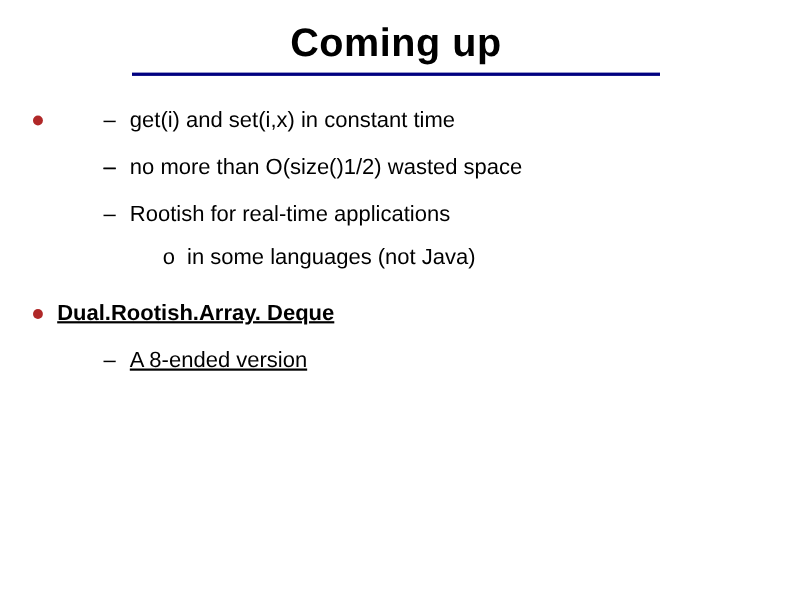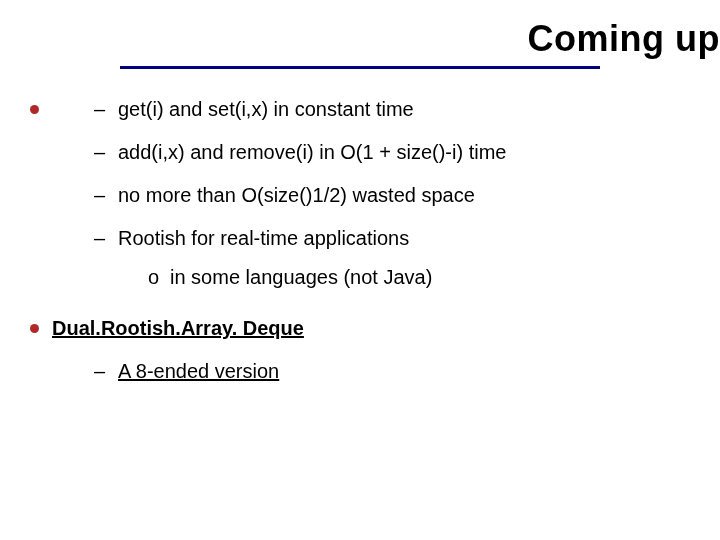--- a/index.html
+++ b/index.html
@@ -12,21 +12,21 @@
     color: #000000;
   }
   .slide {
     width: 720px;
     height: 540px;
     position: relative;
     box-sizing: border-box;
     padding-top: 18px;
   }
   .title {
-    text-align: right;
+    text-align: center;
     font-weight: bold;
     font-size: 36px;
     margin: 0 0 6px 0;
     letter-spacing: 0.5px;
   }
   .title-underline {
     width: 480px;
     height: 0;
     border-top: 3px solid #000080;
     margin: 0 auto 28px auto;
@@ -93,21 +93,20 @@
 
     <div class="lvl1">
       <span class="dot"></span>
 
       <div class="lvl2">
         <span class="dash">–</span>
         <span>get(i) and set(i,x) in constant time</span>
       </div>
       <div class="lvl2">
         <span class="dash">–</span>
-        <span>add(i,x) and remove(i) in O(1 + size()-i) time</span>
       </div>
       <div class="lvl2">
         <span class="dash">–</span>
         <span>no more than O(size()1/2) wasted space</span>
       </div>
       <div class="lvl2">
         <span class="dash">–</span>
         <span>Rootish for real-time applications</span>
       </div>
       <div class="lvl3">

